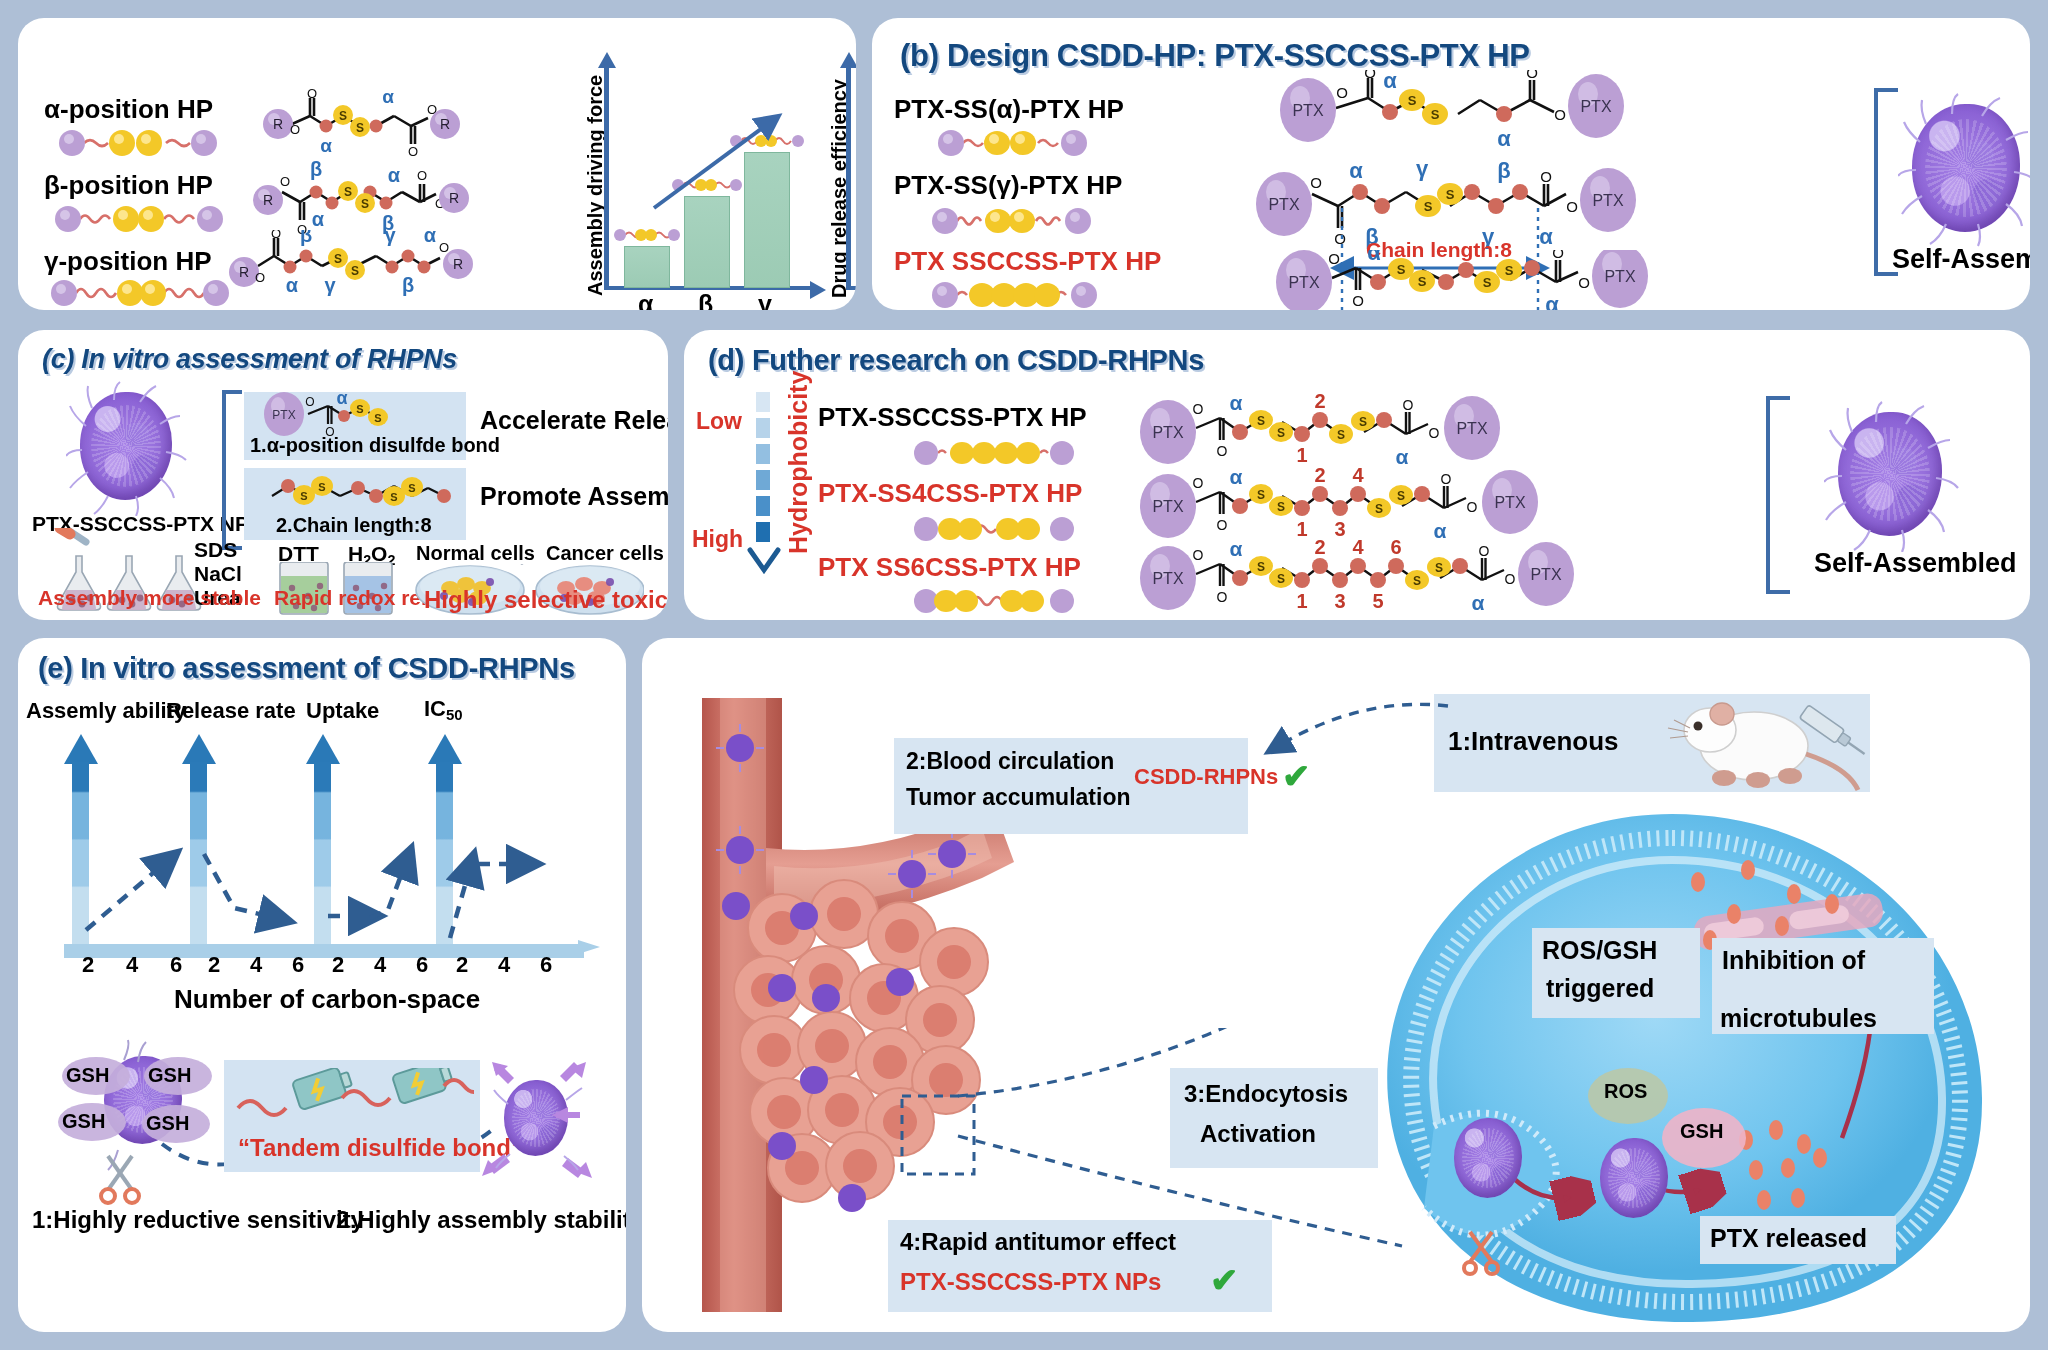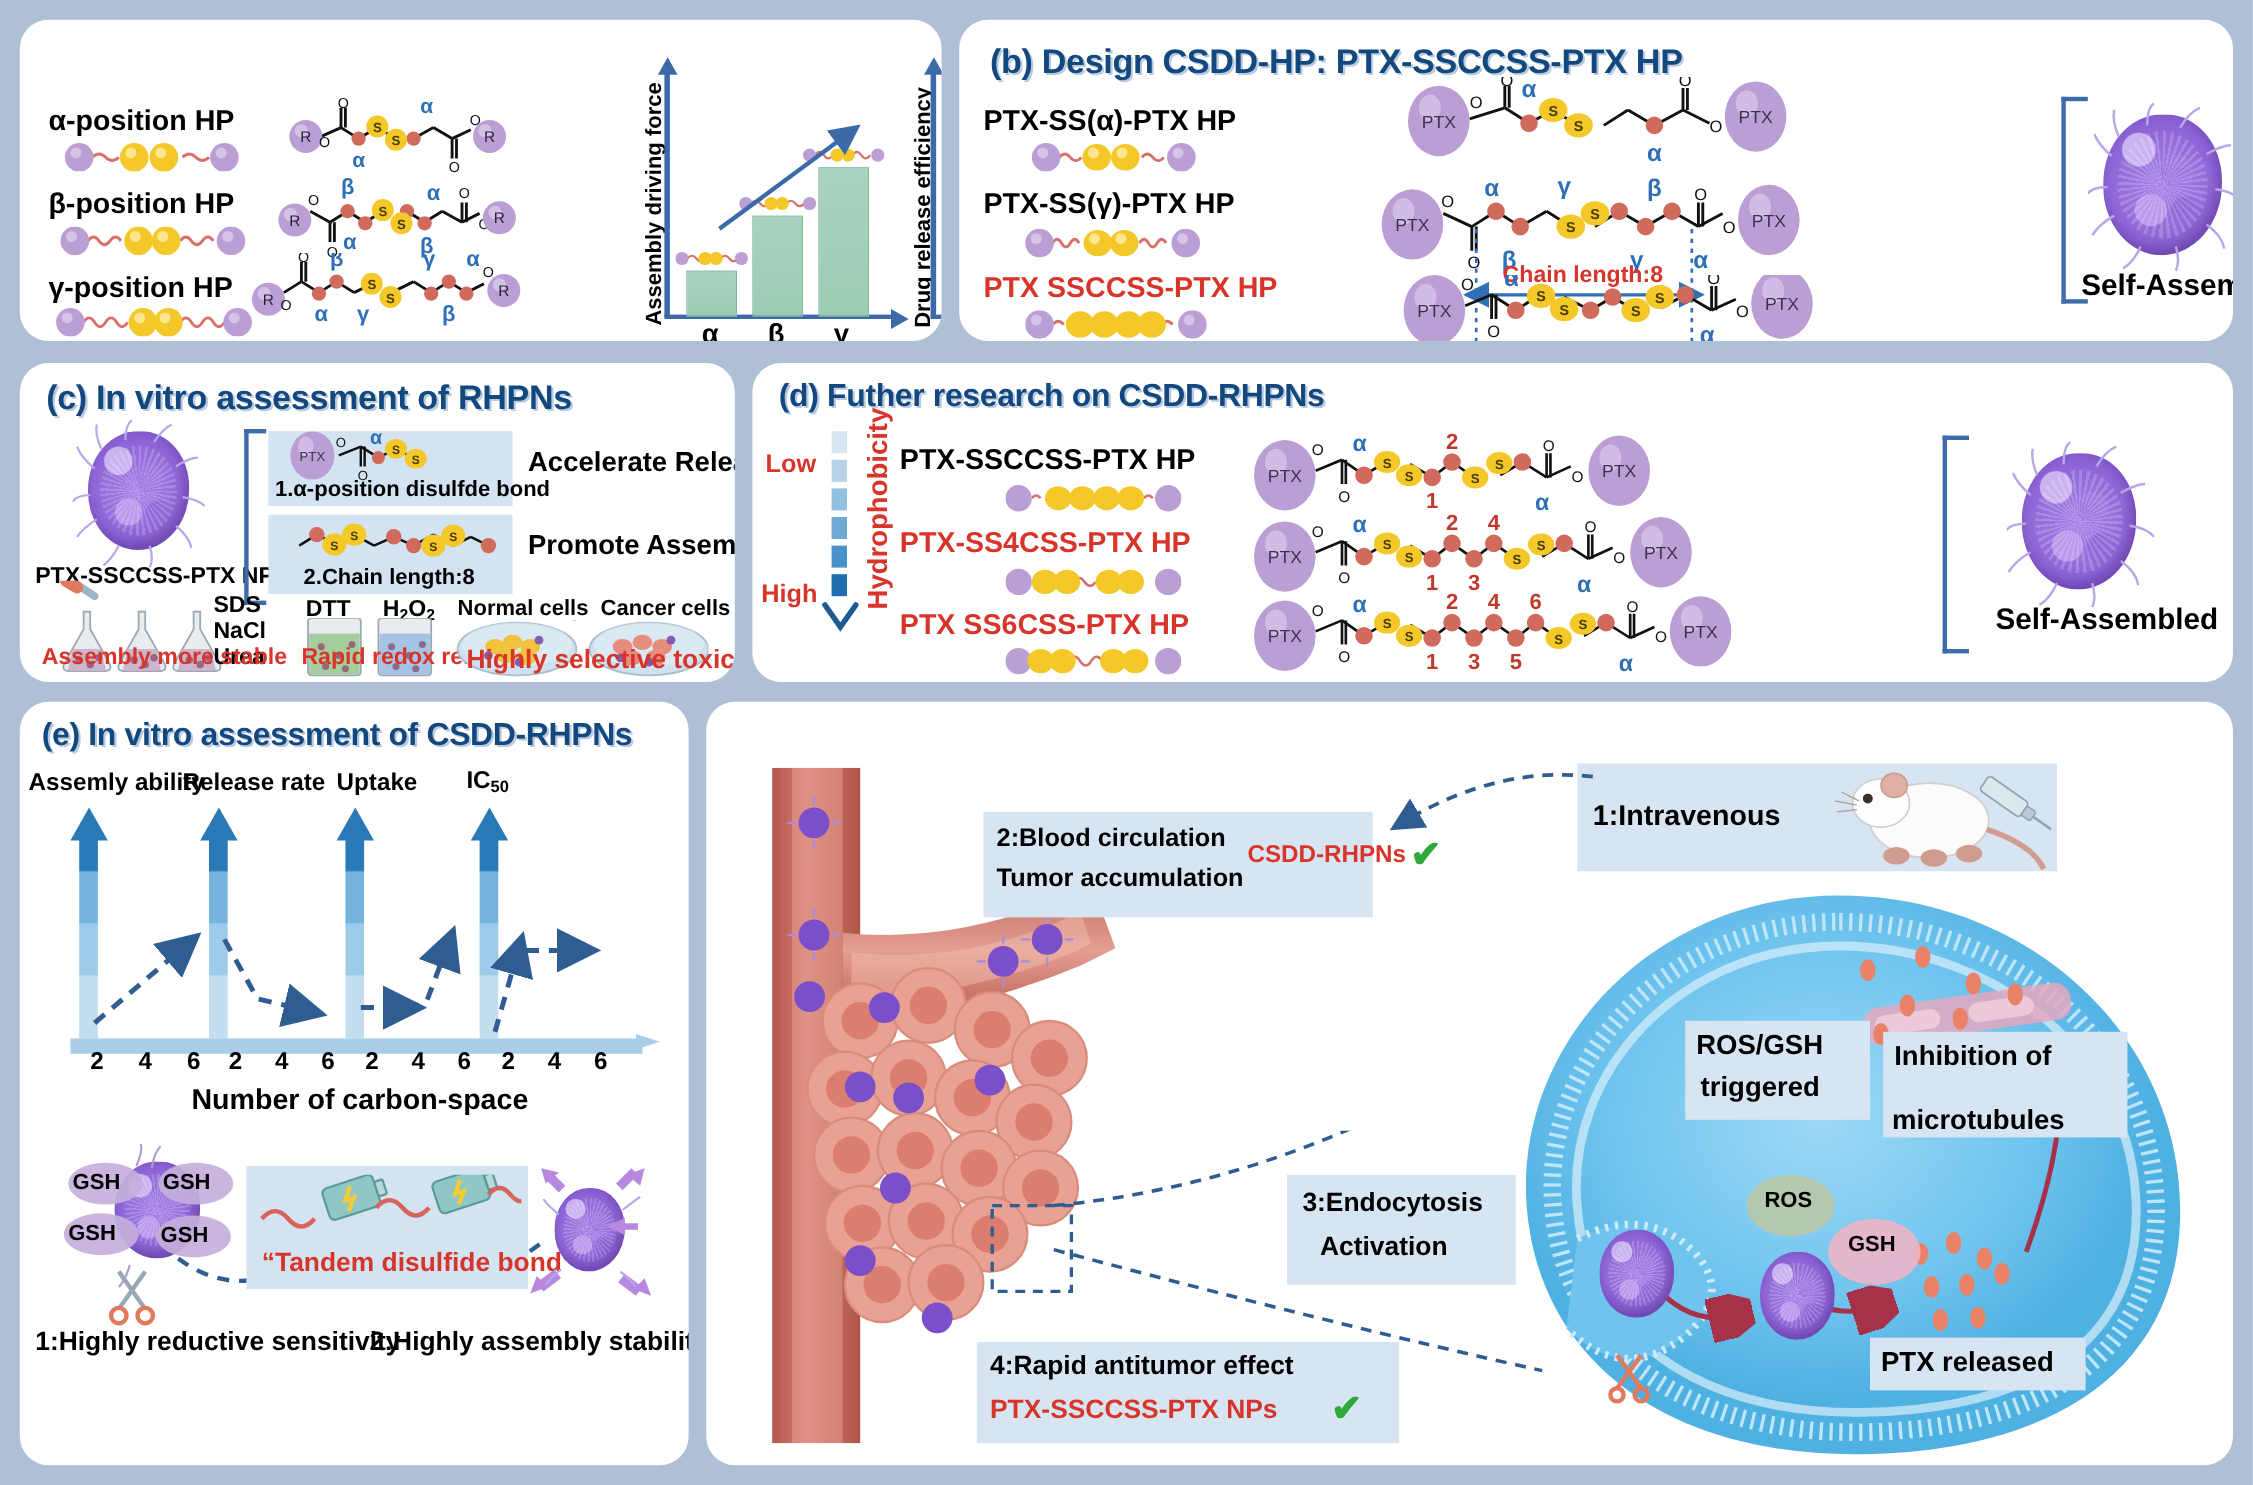--- a/index.html
+++ b/index.html
@@ -27,21 +27,21 @@
   
   #panel-a{left:18px;  top:18px;   width:838px;  height:292px;}
   #panel-b{left:872px; top:18px;   width:1158px; height:292px;}
   #panel-c{left:18px;  top:330px;  width:650px;  height:290px;}
   #panel-d{left:684px; top:330px;  width:1346px; height:290px;}
   #panel-e{left:18px;  top:638px;  width:608px;  height:694px;}
   #panel-f{left:642px; top:638px;  width:1388px; height:694px;}
 
   .t-a{left:28px; top:20px; font-size:31px;}
   .t-b{left:28px; top:20px; font-size:31px;}
-  .t-c{left:24px; top:14px; font-size:31px;}
+  .t-c{left:24px; top:14px; font-size:27px;font-style:italic;}
   .t-d{left:24px; top:14px; font-size:29px;}
   .t-e{left:20px; top:14px; font-size:29px;}
   .t-f{left:20px; top:14px; font-size:29px;}
   .ptitle{position:absolute;}
 
   .lab{position:absolute;white-space:nowrap;}
   .blk{color:#000;font-weight:bold;}
   .red{color:#d8342a;font-weight:bold;}
 
   

